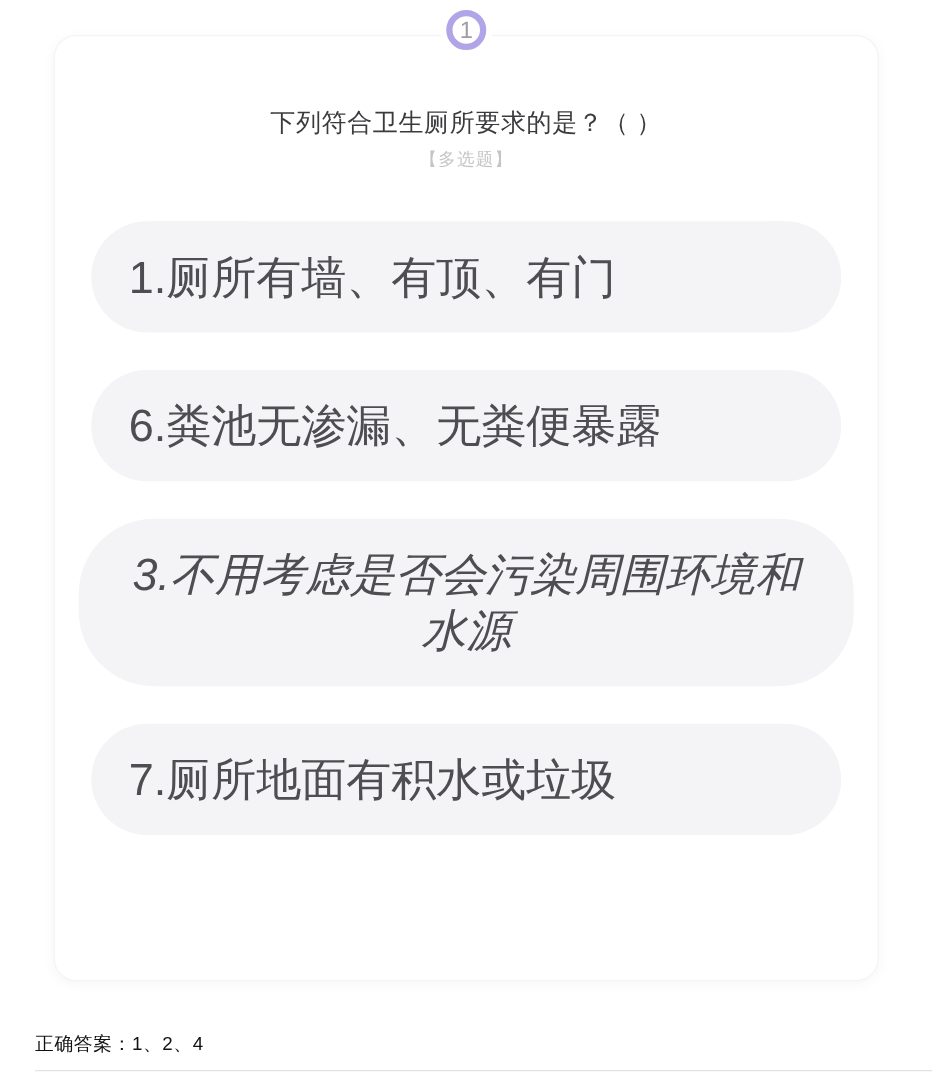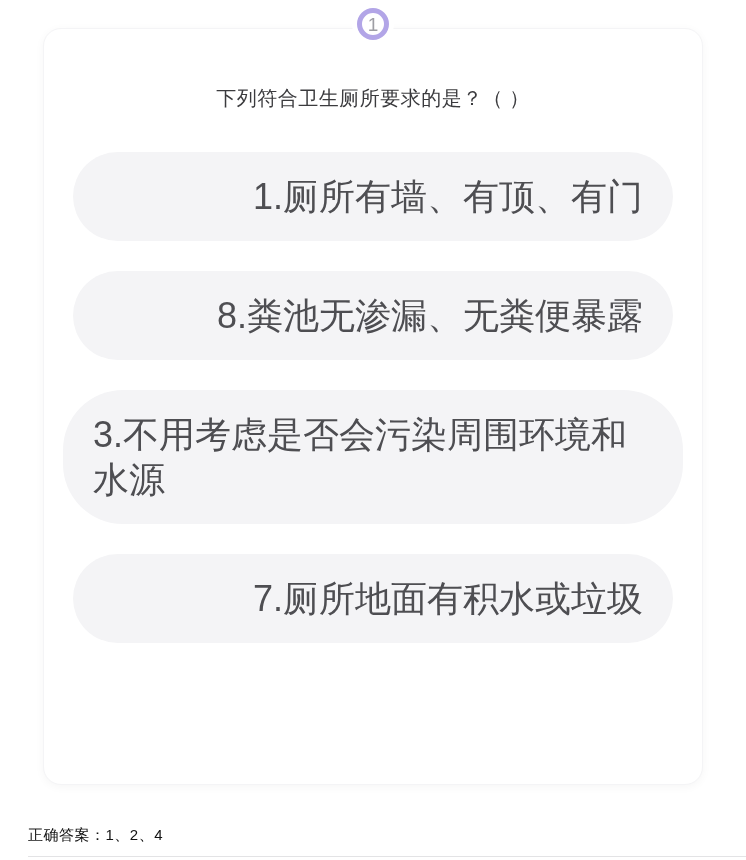--- a/index.html
+++ b/index.html
@@ -70,25 +70,25 @@
   }
   .option-pill{
     background:var(--pill-bg);
     border-radius:60px;
     padding:22px 30px;
     min-width:600px;
     max-width:620px;
     font-size:36px;
     line-height:1.25;
     color:var(--pill-text);
-    text-align:right;
+    text-align:left;
     cursor:pointer;
   }
   
-  .options li:nth-child(3){text-align:left;}
+  .options li:nth-child(3){text-align:center;font-style:italic;}
 
   .answer-row{
     position:absolute;
     left:28px;top:826px;
     font-size:15px;
     color:#121212;
     letter-spacing:0.5px;
     text-align:center;
   }
   .bottom-divider{
@@ -103,24 +103,25 @@
 <div class="page">
 
   <div class="card">
 
     <div class="badge">
       <span>1</span>
     </div>
 
     <div class="question">下列符合卫生厕所要求的是？（ ）</div>
 
+    <div class="question-type">【多选题】</div>
 
     <ul class="options">
       <li class="option-pill">1.厕所有墙、有顶、有门</li>
-      <li class="option-pill">8.粪池无渗漏、无粪便暴露</li>
+      <li class="option-pill">6.粪池无渗漏、无粪便暴露</li>
       <li class="option-pill">3.不用考虑是否会污染周围环境和水源</li>
       <li class="option-pill">7.厕所地面有积水或垃圾</li>
     </ul>
 
   </div>
 
   <div class="answer-row">
     <span>正确答案：</span><span>1、2、4</span>
   </div>
 

